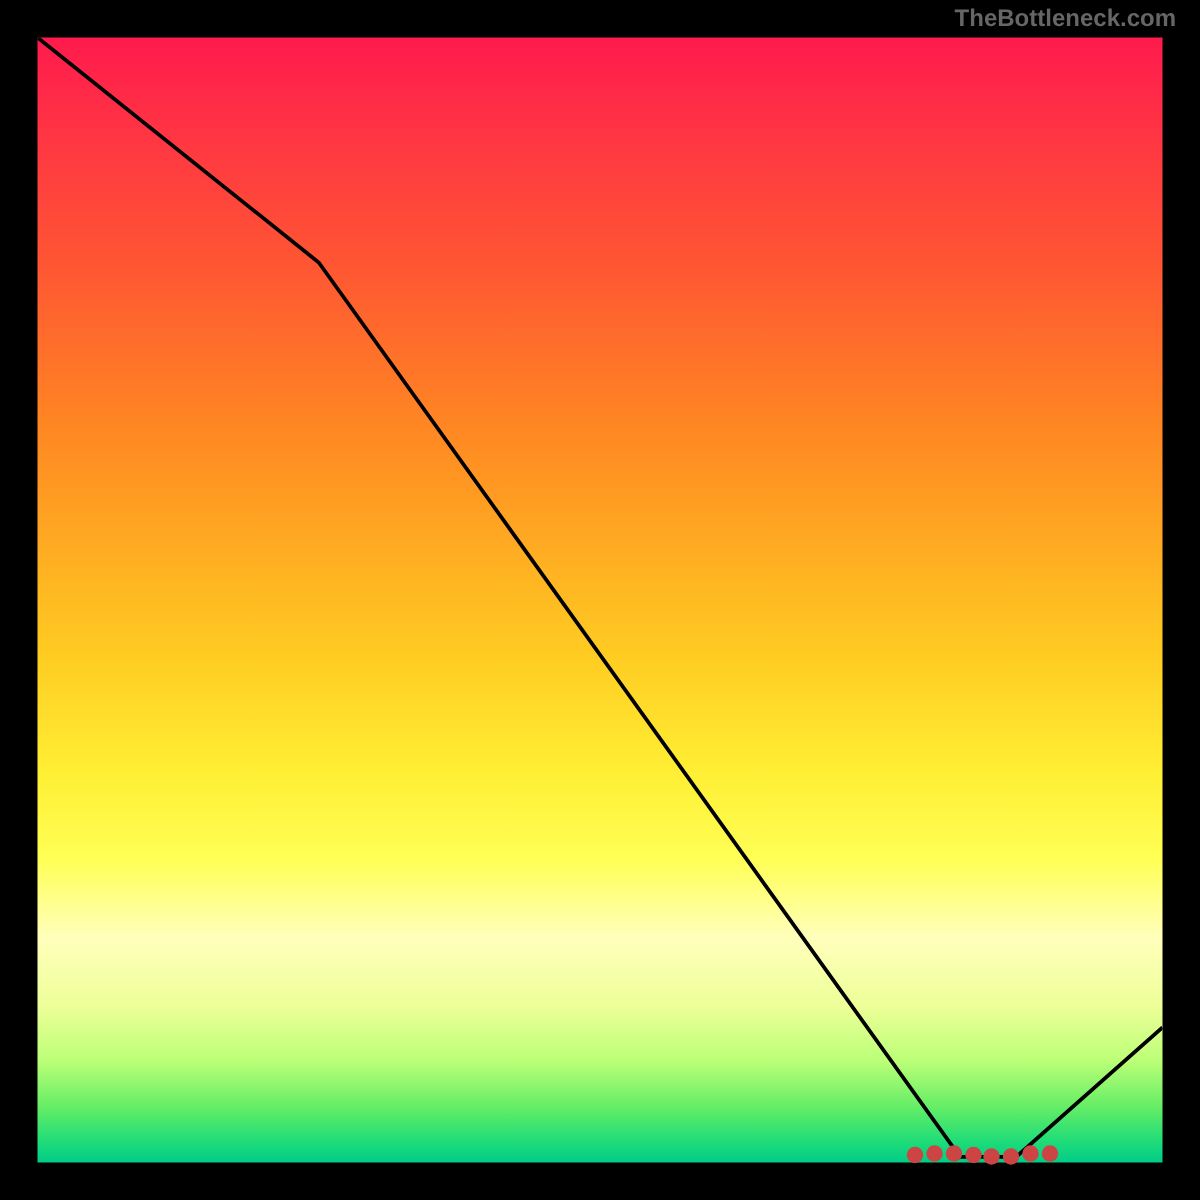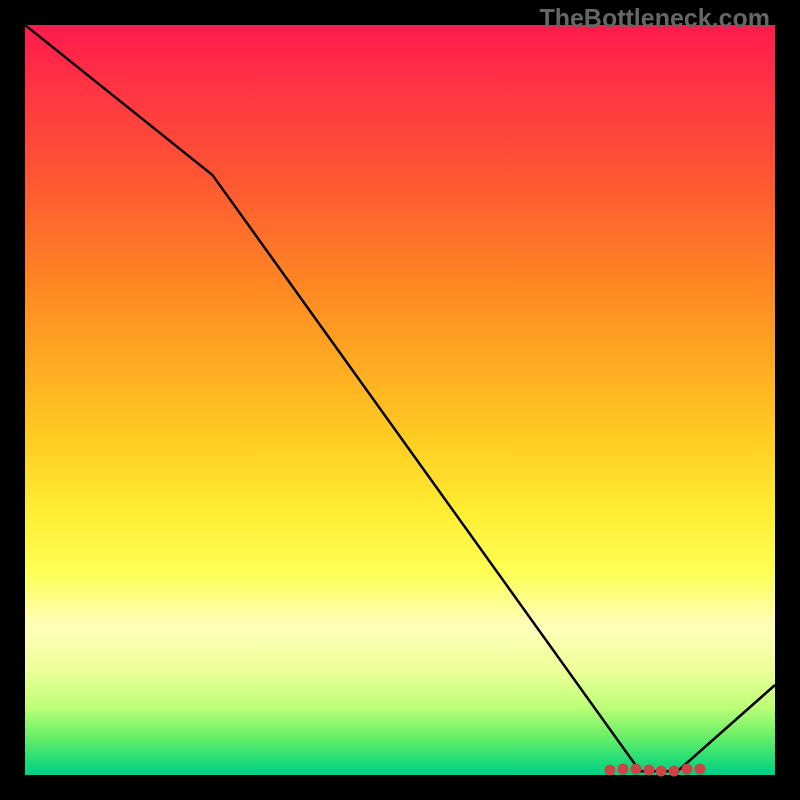--- a/index.html
+++ b/index.html
@@ -7,23 +7,23 @@
     width: 800px;
     height: 800px;
     background: #000;
     position: relative;
     font-family: Arial, sans-serif;
     overflow: hidden;
   }
   .watermark {
     position: absolute;
     top: 4px;
-    right: 30px;
+    right: 16px;
     color: #666;
-    font-size: 25px;
+    font-size: 16px;
     font-weight: bold;
     z-index: 10;
   }
   .plot-area {
     position: absolute;
     top: 25px;
     left: 25px;
     width: 750px;
     height: 750px;
     background: linear-gradient(to bottom,

